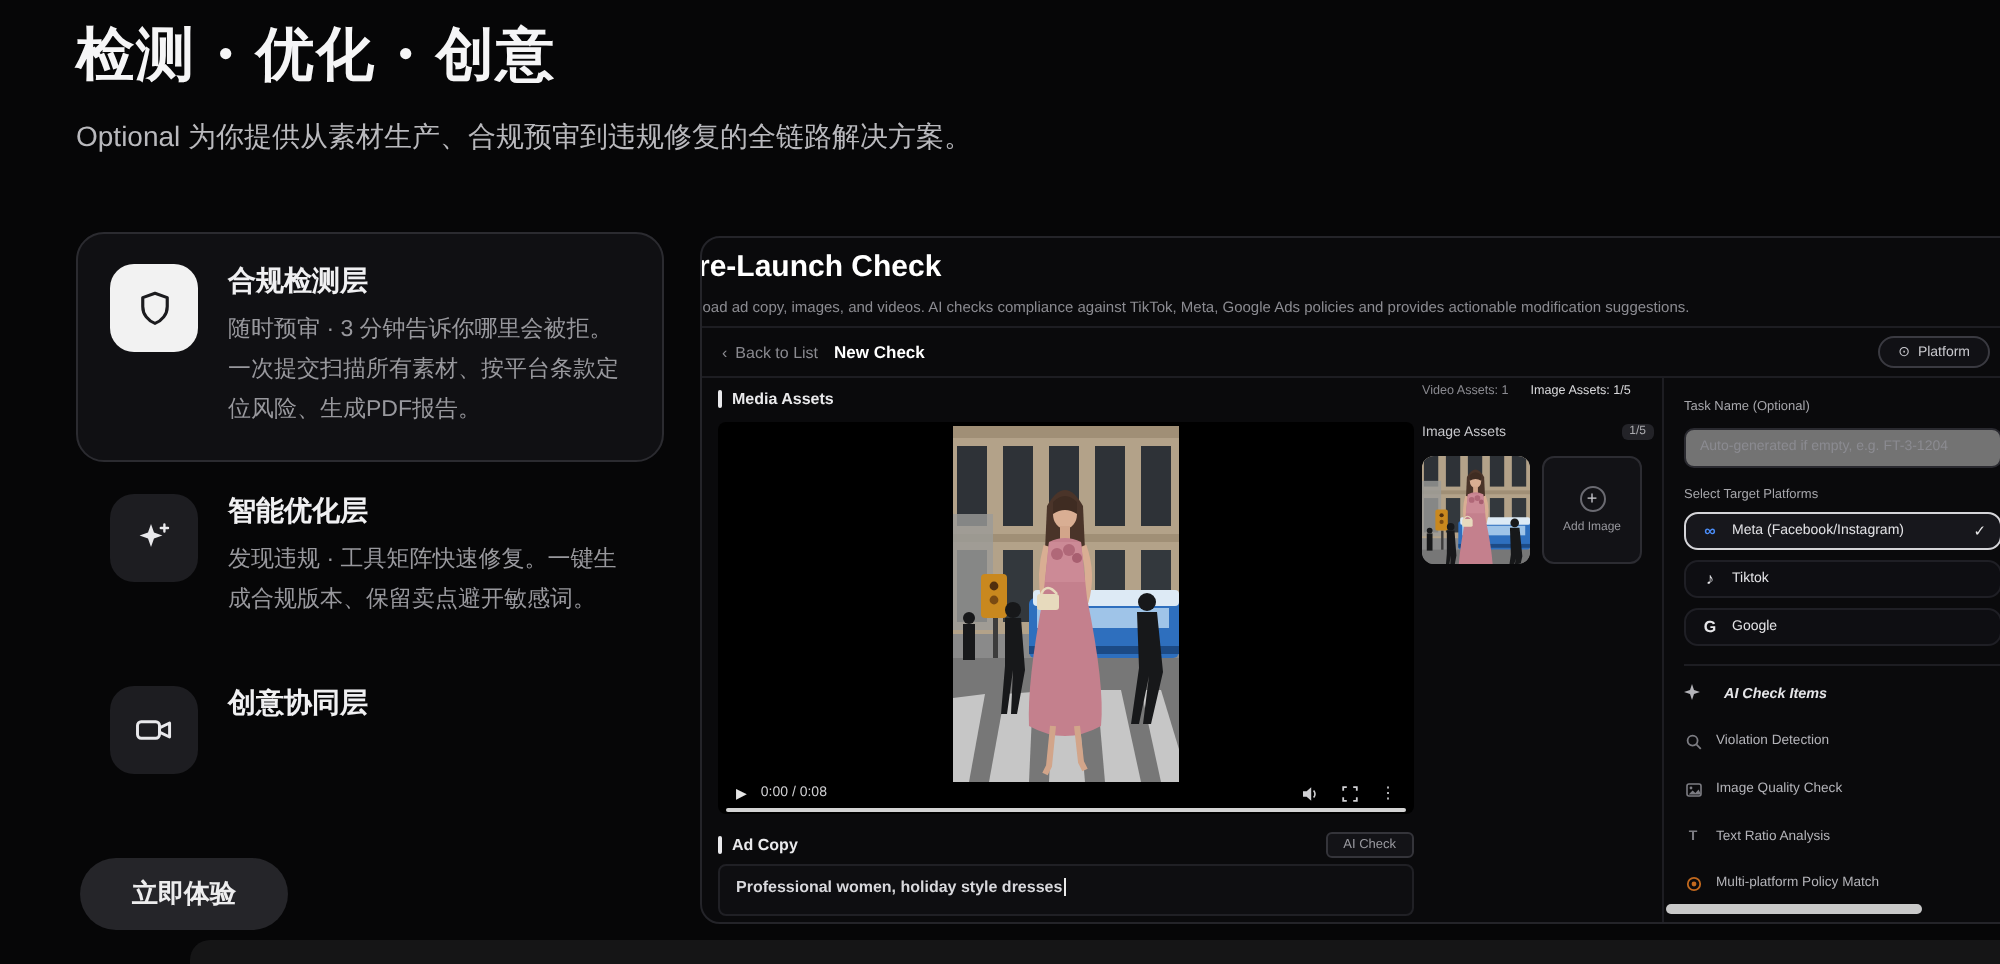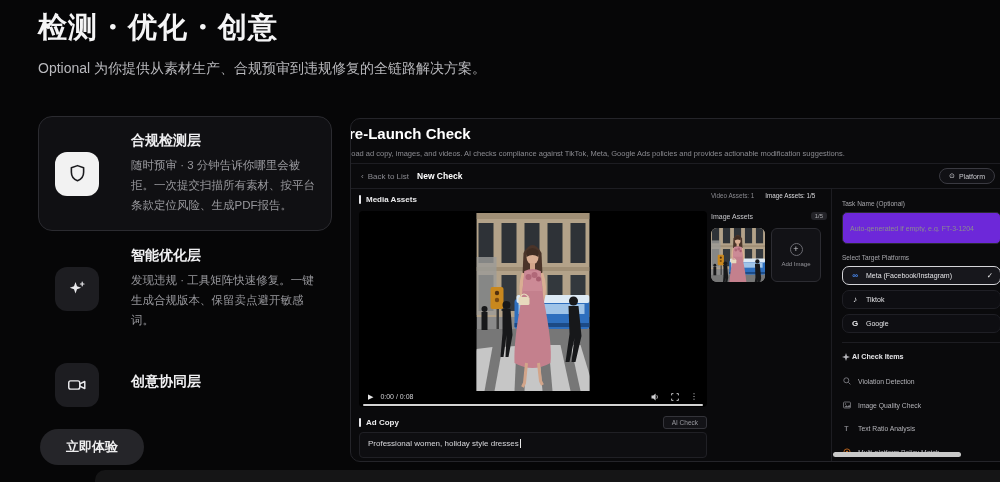--- a/index.html
+++ b/index.html
@@ -9,21 +9,21 @@
     background:#060607;
     font-family:"Liberation Sans", sans-serif;
     color:#e8e8ea;
   }
   
   .hero-title { position:absolute; left:38px; top:8px; font-size:29px; font-weight:800; color:#f5f5f6; letter-spacing:1px; }
   .hero-sub { position:absolute; left:38px; top:60px; font-size:14px; color:#b9b9bd; }
 
   
   .features { position:absolute; left:38px; top:116px; width:294px; }
-  .feature-card { display:flex; align-items:center; gap:32px; padding:15px 16px; border-radius:14px; border:1px solid transparent; }
+  .feature-card { display:flex; gap:15px; padding:15px 16px; border-radius:14px; border:1px solid transparent; }
   .feature-card.active { background:#101013; border-color:#2b2b30; }
   .icon-tile { width:44px; height:44px; border-radius:12px; flex:0 0 44px; display:flex; align-items:center; justify-content:center; }
   .icon-tile.light { background:#f2f2f2; }
   .icon-tile.dark  { background:#1d1d21; }
   .feature-title { font-size:14px; font-weight:700; color:#f0f0f2; margin-bottom:6px; }
   .feature-desc  { font-size:11.5px; color:#98989d; line-height:1.72; }
   .cta { position:absolute; left:40px; top:429px; background:#252529; color:#ededee; font-size:13px; font-weight:600; padding:9px 26px; border-radius:20px; border:none; cursor:pointer; }
 
   
   .app { position:absolute; left:350px; top:118px; width:662px; height:344px; background:#0a0a0c; border:1px solid #242429; border-radius:10px; overflow:hidden; }
@@ -46,50 +46,50 @@
   .video-frame { position:absolute; left:50%; transform:translateX(-50%); top:2px; }
   .controls { position:absolute; left:0; right:0; bottom:6px; display:flex; align-items:center; padding:0 9px; gap:7px; }
   .play-glyph { color:#e6e6e6; font-size:7px; cursor:pointer; }
   .time { color:#cfcfd2; font-size:7px; }
   .ctrl-right { margin-left:auto; display:flex; gap:11px; align-items:center; color:#d0d0d3; }
   .kebab { font-size:8px; color:#d0d0d3; cursor:pointer; }
   .progress { position:absolute; left:4px; right:4px; bottom:1px; height:2px; background:#d3d3d3; border-radius:1px; cursor:pointer; }
 
   .adcopy-head { position:absolute; left:8px; top:297px; width:348px; display:flex; align-items:center; }
   .ai-check-btn { margin-left:auto; border:1px solid #34343a; color:#9a9aa0; font-size:6.5px; padding:2px 8px; border-radius:3px; background:#131317; cursor:pointer; }
-  .adcopy-box { position:absolute; left:8px; top:313px; width:348px; height:26px; border:1px solid #202025; background:#0e0e11; border-radius:4px; padding:6px 8px; font-size:8px; color:#d8d8dc; cursor:text; }
+  .adcopy-box { position:absolute; left:8px; top:313px; width:348px; height:26px; border:1px solid #202025; background:#0e0e11; border-radius:4px; padding:6px 8px; font-size:8px; color:#d8d8dc; cursor:text;font-weight:bold; }
   .caret { display:inline-block; width:1px; height:9px; background:#e9e9e9; margin-left:1px; vertical-align:middle; }
 
   
   .assets-col { position:absolute; left:360px; top:73px; width:116px; }
   .assets-tabs { display:flex; gap:11px; font-size:6.3px; }
   .tab-dim { color:#8a8a90; cursor:pointer; }
   .tab-active { color:#d9d9dc; cursor:pointer; }
   .assets-head { margin-top:13px; display:flex; align-items:center; }
   .assets-title { font-size:7px; color:#c7c7cb; }
   .assets-badge { margin-left:auto; font-size:6px; color:#ababaf; background:#232328; border-radius:3px; padding:1px 4px; }
   .thumb-row { margin-top:8px; display:flex; gap:6px; }
   .thumb { width:54px; height:54px; border-radius:6px; overflow:hidden; background:#000; cursor:pointer; }
   .add-tile { width:50px; height:54px; border-radius:6px; border:1px solid #2c2c32; background:#121216; display:flex; flex-direction:column; align-items:center; justify-content:center; gap:5px; cursor:pointer; }
   .plus-circle { width:13px; height:13px; border-radius:50%; border:1px solid #6a6a71; color:#c9c9ce; font-size:9px; line-height:11px; text-align:center; }
   .add-label { font-size:6px; color:#97979d; }
 
   
   .sidebar { position:absolute; left:480px; top:70px; bottom:0; width:182px; border-left:1px solid #1d1d22; padding:11px 12px 0 10px; }
   .sb-label { font-size:6.5px; color:#a6a6ab; margin-bottom:5px; }
-  .sb-input { width:100%; height:32px; background:#6d28d9; border:1px solid #2a2a30; border-radius:5px; color:#d0d0d3; font-size:7px; padding:0 7px; font-family:inherit; }
+  .sb-input { width:100%; height:20px; background:#737373; border:1px solid #2a2a30; border-radius:5px; color:#d0d0d3; font-size:7px; padding:0 7px; font-family:inherit; }
   .sb-input::placeholder { color:#8b8b91; }
   .sb-gap { margin-top:10px; }
   .plat-row { height:19px; border-radius:7px; display:flex; align-items:center; gap:6px; padding:0 7px; margin-bottom:5px; font-size:7px; color:#e3e3e6; border:1px solid #1f1f25; background:#0e0e12; cursor:pointer; }
   .plat-row.selected { border-color:#d5d5d9; background:#17171c; }
   .plat-icon { width:10px; text-align:center; font-size:8px; color:#e6e6e9; }
   .meta-ic { color:#4b8df8; font-weight:700; }
   .check { margin-left:auto; color:#eaeaea; font-size:7.5px; }
   .sb-divider { border-top:1px solid #1d1d22; margin:9px 0 9px; }
-  .ci-head { display:flex; align-items:center; gap:2px; font-size:7.2px; font-weight:700; color:#e5e5e8; }
+  .ci-head { display:flex; align-items:center; gap:12px; font-size:7.2px; font-weight:700; color:#e5e5e8;font-style:italic; }
   .ci-row { display:flex; align-items:center; gap:7px; margin-top:16px; font-size:6.8px; color:#b3b3b8; cursor:pointer; }
   .ci-row:first-of-type { margin-top:12px; }
   .ci-icon { width:9px; display:flex; justify-content:center; }
   .t-glyph { font-size:7px; color:#7d7d83; font-weight:700; }
   .h-scrollbar { position:absolute; left:482px; top:333px; width:128px; height:5px; background:#c9c9c9; border-radius:3px; cursor:grab; }
 
   .footer-band { position:absolute; left:95px; top:470px; width:905px; height:12px; background:#151516; border-radius:10px 0 0 0; }
 </style>
 </head>
 <body>

